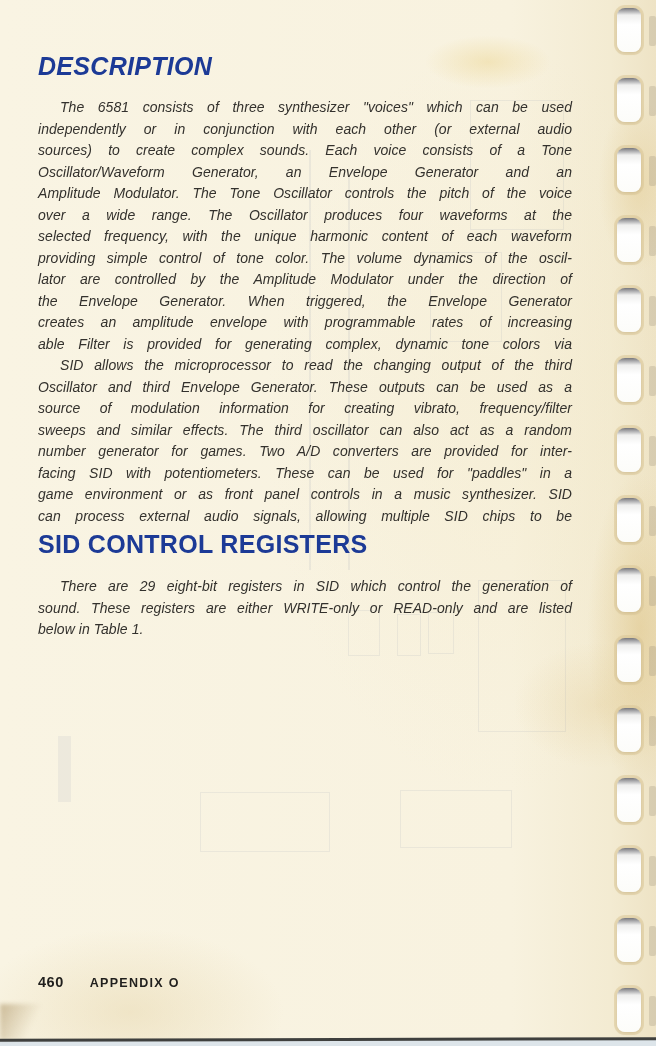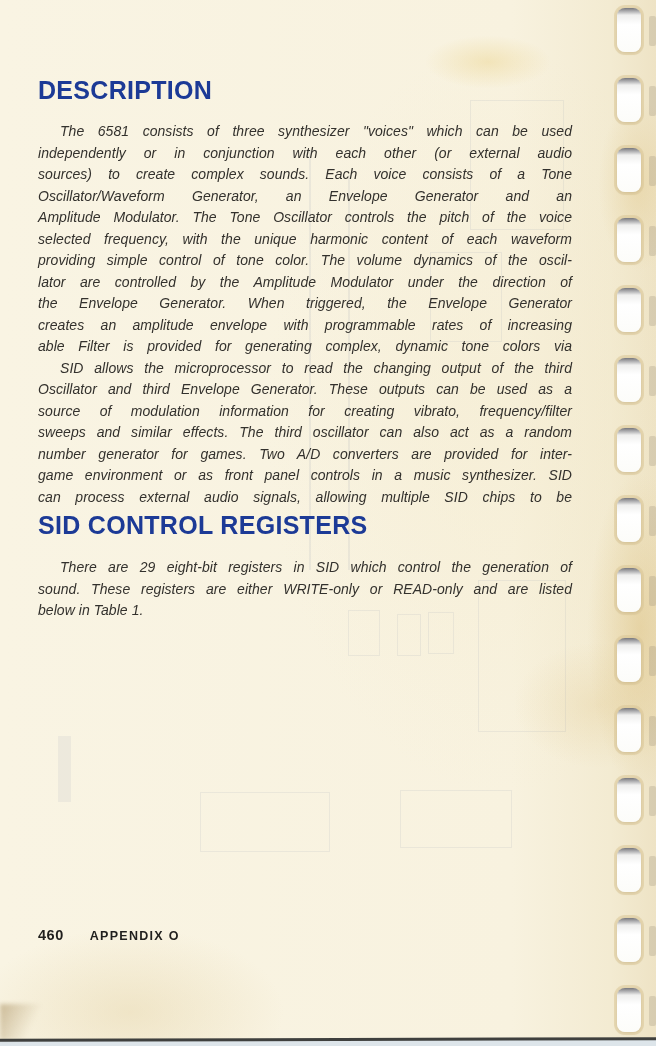--- a/index.html
+++ b/index.html
@@ -17,32 +17,32 @@
       radial-gradient(ellipse 120px 90px at 598px 705px, rgba(229,208,158,0.40), rgba(229,208,158,0) 70%),
       radial-gradient(ellipse 220px 120px at 130px 1012px, rgba(222,201,148,0.35), rgba(222,201,148,0) 70%),
       radial-gradient(ellipse 300px 480px at 500px 420px, rgba(242,231,196,0.30), rgba(242,231,196,0) 78%),
       linear-gradient(90deg, #f9f4e3 0%, #f8f2df 78%, #f3ebd2 93%, #eee3c5 100%);
   }
   .content { position:absolute; left:38px; top:0; width:534px; color:#33312d; }
   h1 {
     margin:0; font-weight:bold; font-size:25px; line-height:28px;
     color:#1c3a96; letter-spacing:0.3px;
   }
-  #h1 { margin-top:76px; }
+  #h1 { margin-top:52px;font-style:italic; }
   #h2 { margin-top:3px; }
   .para { margin:0; }
   .para.first { margin-top:17px; }
   .para.p3 { margin-top:18px; }
   .line {
     font-size:14px; line-height:21.5px; letter-spacing:0.05px;
     text-align:justify; text-align-last:justify;font-style:italic;
   }
   .line.last { text-align-last:left; }
   .line.indent { text-indent:22px; }
-  .footer { position:absolute; left:38px; top:927px; display:flex; align-items:baseline; gap:26px; color:#201f1d; }
+  .footer { position:absolute; left:38px; top:974px; display:flex; align-items:baseline; gap:26px; color:#201f1d; }
   .page-num { font-weight:bold; font-size:14.5px; letter-spacing:0.5px; }
   .appendix { font-weight:bold; font-size:12.5px; letter-spacing:1.3px; }
   
   .hole {
     position:absolute; left:617px; width:24px; height:44px; border-radius:8px;
     background:linear-gradient(180deg, #77777c 0%, #efefee 16%, #ffffff 38%, #fcfcf9 100%);
     box-shadow: 0 0 0 3px rgba(219,199,152,0.55), 0 1px 3px rgba(120,100,60,0.30);
   }
   .edge-mark {
     position:absolute; left:649px; width:7px; height:30px; border-radius:2px;
@@ -84,34 +84,36 @@
 
   <div class="content">
     <h1 id="h1">DESCRIPTION</h1>
 
     <div class="para first">
         <div class="line indent">The 6581 consists of three synthesizer "voices" which can be used</div>
         <div class="line">independently or in conjunction with each other (or external audio</div>
         <div class="line">sources) to create complex sounds. Each voice consists of a Tone</div>
         <div class="line">Oscillator/Waveform Generator, an Envelope Generator and an</div>
         <div class="line">Amplitude Modulator. The Tone Oscillator controls the pitch of the voice</div>
+        <div class="line">over a wide range. The Oscillator produces four waveforms at the</div>
         <div class="line">selected frequency, with the unique harmonic content of each waveform</div>
         <div class="line">providing simple control of tone color. The volume dynamics of the oscil-</div>
         <div class="line">lator are controlled by the Amplitude Modulator under the direction of</div>
         <div class="line">the Envelope Generator. When triggered, the Envelope Generator</div>
         <div class="line">creates an amplitude envelope with programmable rates of increasing</div>
         <div class="line">able Filter is provided for generating complex, dynamic tone colors via</div>
       </div>
 
     <div class="para">
         <div class="line indent">SID allows the microprocessor to read the changing output of the third</div>
         <div class="line">Oscillator and third Envelope Generator. These outputs can be used as a</div>
         <div class="line">source of modulation information for creating vibrato, frequency/filter</div>
         <div class="line">sweeps and similar effects. The third oscillator can also act as a random</div>
         <div class="line">number generator for games. Two A/D converters are provided for inter-</div>
+        <div class="line">facing SID with potentiometers. These can be used for "paddles" in a</div>
         <div class="line">game environment or as front panel controls in a music synthesizer. SID</div>
         <div class="line">can process external audio signals, allowing multiple SID chips to be</div>
       </div>
 
     <h1 id="h2">SID CONTROL REGISTERS</h1>
 
     <div class="para p3">
         <div class="line indent">There are 29 eight-bit registers in SID which control the generation of</div>
         <div class="line">sound. These registers are either WRITE-only or READ-only and are listed</div>
         <div class="line last">below in Table 1.</div>

